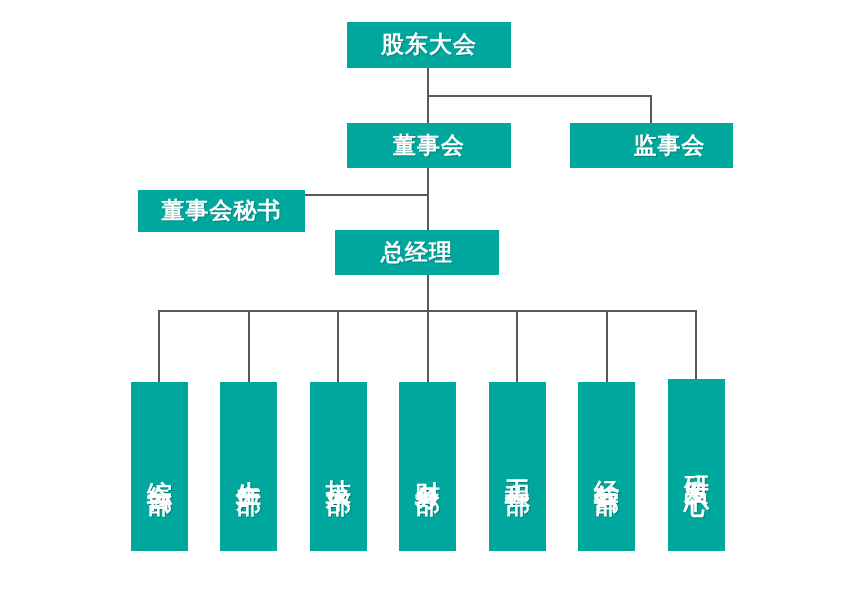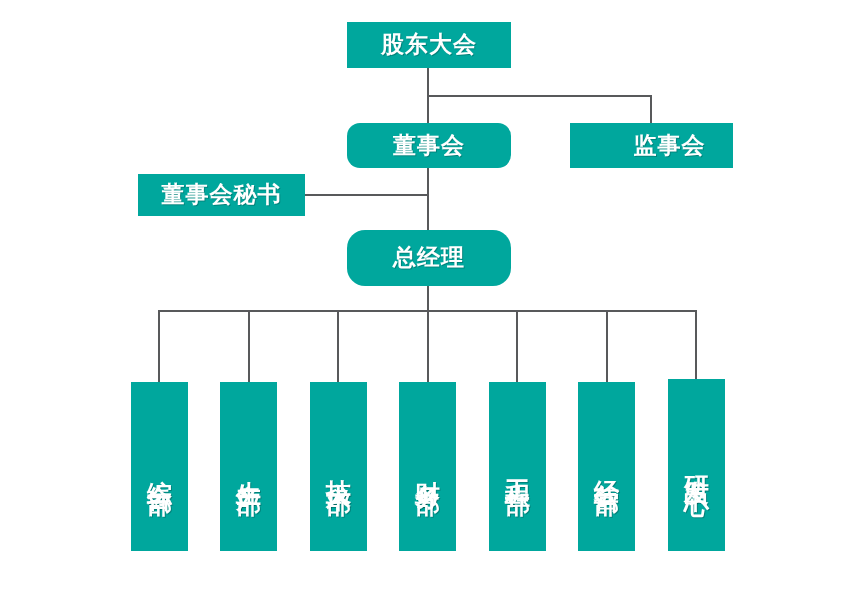--- a/index.html
+++ b/index.html
@@ -81,33 +81,33 @@
   <div class="connector conn-v" style="left:337px; top:310px; height:73px;"></div>
   <div class="connector conn-v" style="left:427px; top:310px; height:73px;"></div>
   <div class="connector conn-v" style="left:516px; top:310px; height:73px;"></div>
   <div class="connector conn-v" style="left:606px; top:310px; height:73px;"></div>
   <div class="connector conn-v" style="left:695px; top:310px; height:70px;"></div>
 
   <div class="node node-h" style="left:347px; top:22px; width:164px; height:46px;">
     <span class="node-label">股东大会</span>
   </div>
 
-  <div class="node node-h" style="left:347px; top:123px; width:164px; height:45px;border-radius:13px;">
+  <div class="node node-h" style="left:347px; top:123px; width:164px; height:45px;">
     <span class="node-label">董事会</span>
   </div>
 
   <div class="node node-h" style="left:570px; top:123px; width:163px; height:45px;padding-left:36px;">
     <span class="node-label">监事会</span>
   </div>
 
-  <div class="node node-h" style="left:138px; top:174px; width:167px; height:42px;">
+  <div class="node node-h" style="left:138px; top:190px; width:167px; height:42px;">
     <span class="node-label">董事会秘书</span>
   </div>
 
-  <div class="node node-h" style="left:347px; top:230px; width:164px; height:56px;border-radius:18px;">
+  <div class="node node-h" style="left:335px; top:230px; width:164px; height:45px;">
     <span class="node-label">总经理</span>
   </div>
 
   <div class="node node-v" style="left:131px; top:382px; width:57px; height:169px;">
     <span class="node-label">综合部</span>
   </div>
 
   <div class="node node-v" style="left:220px; top:382px; width:57px; height:169px;">
     <span class="node-label">生产部</span>
   </div>

